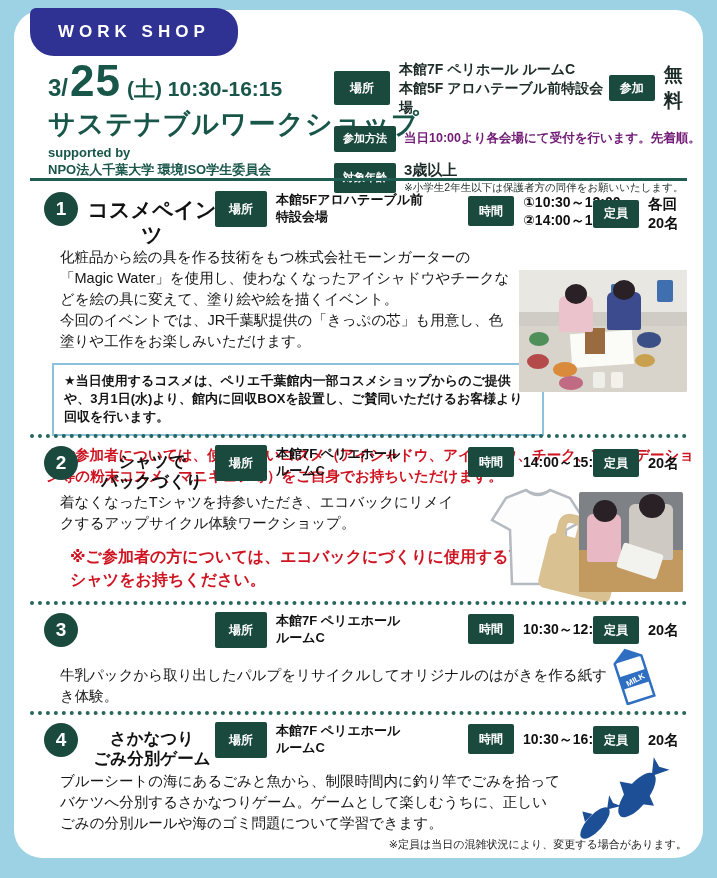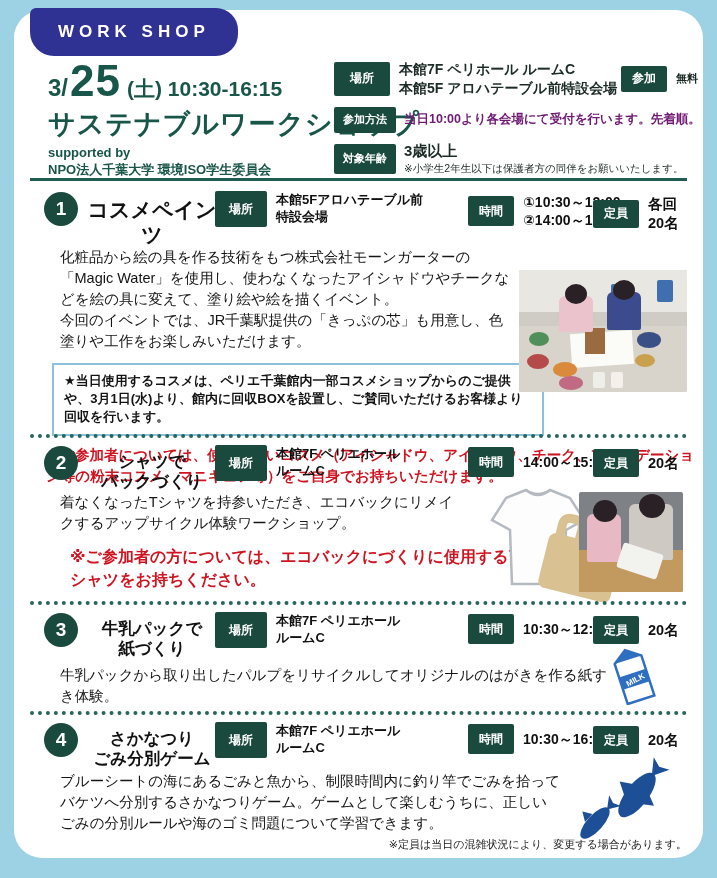--- a/index.html
+++ b/index.html
@@ -39,21 +39,21 @@
     display:flex;align-items:center;justify-content:center;
     flex:0 0 auto;
   }
   .b-place{width:56px;height:34px;font-size:12px;}
   .b-fee{width:46px;height:26px;font-size:12px;}
   .b-method{width:62px;height:26px;font-size:11px;}
   .b-age{width:62px;height:30px;font-size:11px;}
   .hrow{display:flex;align-items:center;margin-bottom:9px;}
   .hplace-text{font-size:14px;font-weight:bold;line-height:1.35;margin-left:9px;color:#1c2b27;}
   .hfee{margin-left:auto;display:flex;align-items:center;}
-  .hfee-val{font-size:11px;font-weight:bold;margin-left:9px;color:#1c2b27;}
+  .hfee-val{font-size:19px;font-weight:bold;margin-left:9px;color:#1c2b27;}
   .hmethod-val{font-size:12.5px;font-weight:bold;margin-left:8px;white-space:nowrap;color:#701a75;}
   .hage-block{margin-left:8px;}
   .hage-val{font-size:15px;font-weight:bold;color:#1c2b27;}
   .hage-note{font-size:10.5px;color:#1c2b27;margin-top:1px;}
   .rule{position:absolute;left:16px;right:16px;top:168px;border-top:3px solid #1f5c51;}
   .dots{position:absolute;left:16px;right:16px;border-top:4px dotted #26665c;}
   .dots1{top:424px;} .dots2{top:591px;} .dots3{top:701px;}
   
   .sec{position:absolute;left:16px;right:14px;}
   .s1{top:178px;height:244px;} .s2{top:432px;height:157px;}
@@ -257,24 +257,20 @@
       <div class="hair" style="left:60px;top:2px;width:26px;height:24px;"></div>
       <div class="bagw"></div>
     </div>
   </div>
 
   <div class="dots dots2"></div>
 
   <div class="sec s3">
     <div class="sec-head">
       <div class="num">3</div>
-      <div class="sec-title">
-        <div>牛乳パックで</div>
-        <div>紙づくり</div>
-      </div>
       <div class="cell c-place">
         <div class="badge b-secplace">場所</div>
         <div class="cell-val">
           <div>本館7F ペリエホール</div>
           <div>ルームC</div>
         </div>
       </div>
       <div class="cell c-time">
         <div class="badge b-time">時間</div>
         <div class="cell-val time-val">10:30～12:00</div>

